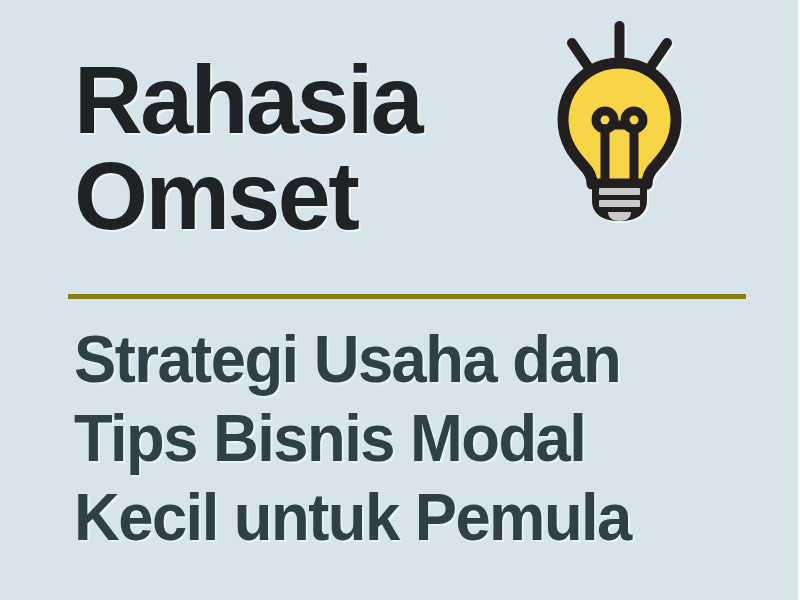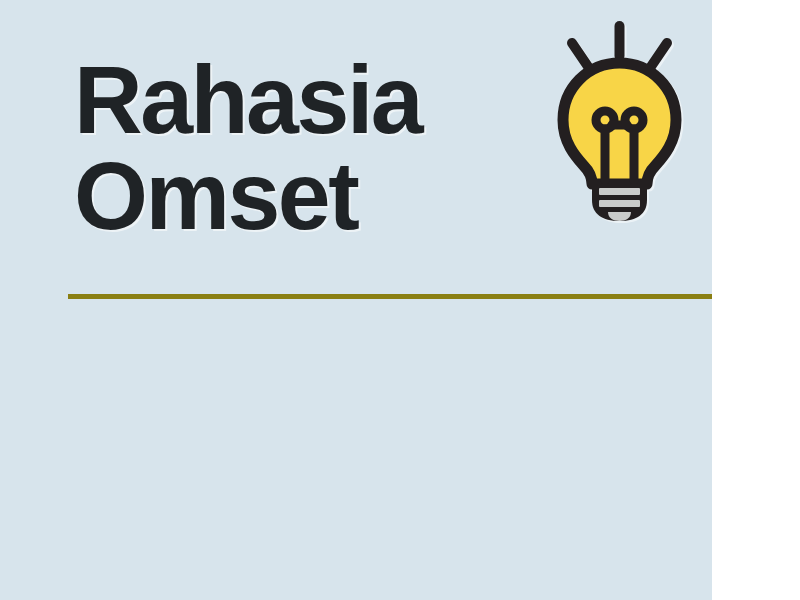--- a/index.html
+++ b/index.html
@@ -9,21 +9,21 @@
   }
   body {
     width: 800px;
     height: 600px;
     overflow: hidden;
     font-family: "Liberation Sans", sans-serif;
   }
 
   #poster {
     position: relative;
-    width: 712px;
+    width: 798px;
     height: 600px;
     background: #d7e4ec;
     overflow: hidden;
   }
 
   
   #title-block {
     position: absolute;
     left: 74px;
     top: 52px;
@@ -125,14 +125,19 @@
                C 70 213, 60 206, 60 192 Z" fill="#231f20"></path>
       <rect x="67" y="180" width="41" height="7" rx="1" fill="#c9cbca"></rect>
       <rect x="67" y="192" width="41" height="7" rx="1" fill="#c9cbca"></rect>
       <path d="M76 204 L99 204 C 99 210, 94 213, 87.5 213
                C 81 213, 76 210, 76 204 Z" fill="#c9cbca"></path>
     </svg>
   </div>
 
   <div id="divider"></div>
 
+  <div id="subtitle-block">
+    <div class="subtitle-line">Strategi Usaha dan</div>
+    <div class="subtitle-line">Tips Bisnis Modal</div>
+    <div class="subtitle-line">Kecil untuk Pemula</div>
+  </div>
 
 </div>
 
 </body></html>

